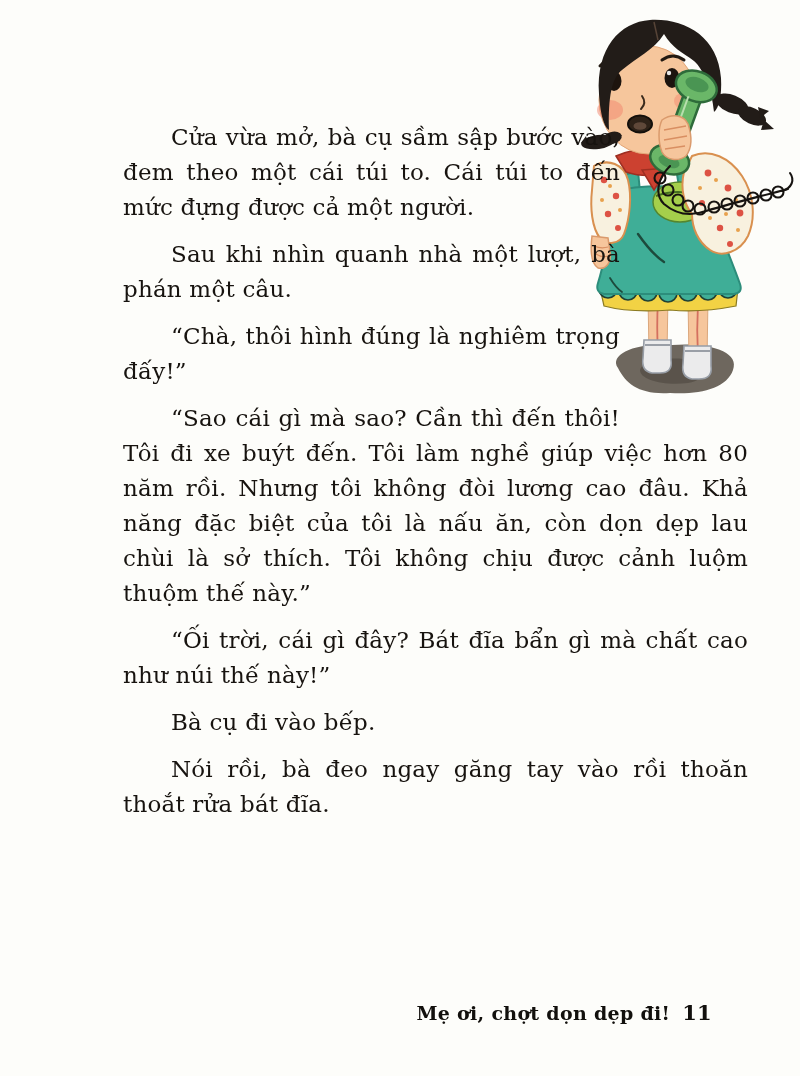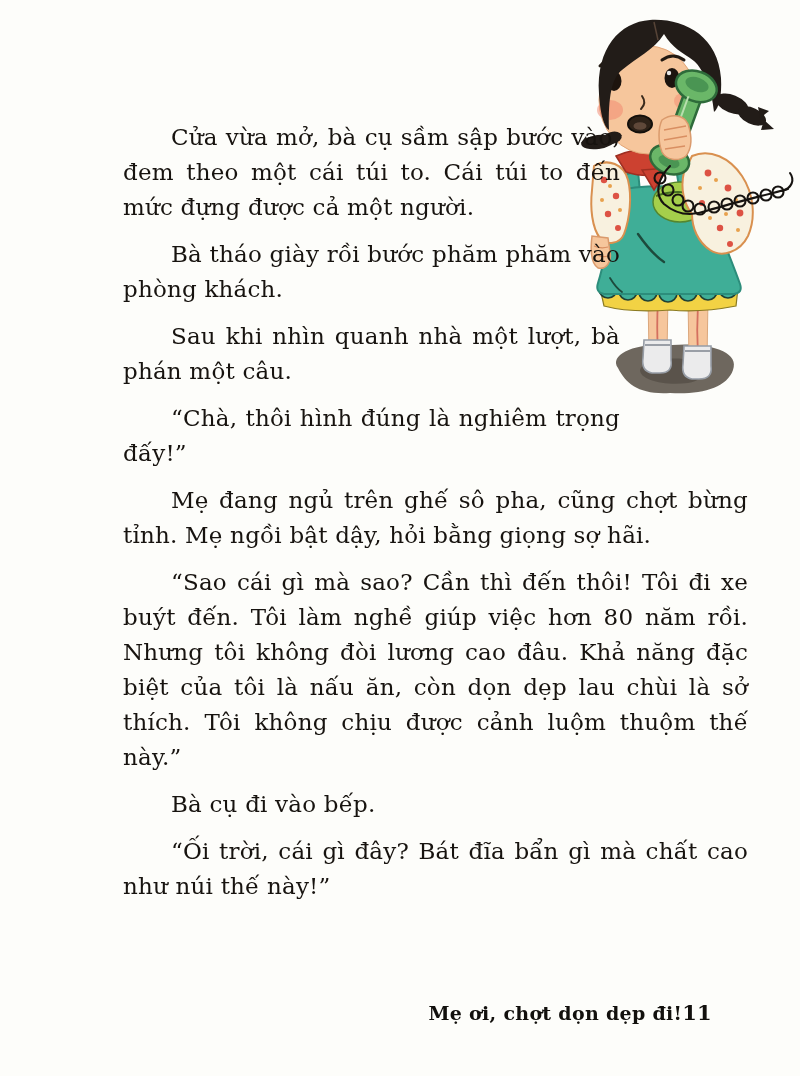--- a/index.html
+++ b/index.html
@@ -17,21 +17,21 @@
     text-align:justify;text-indent:48px;
     letter-spacing:.2px;
   }
   .float-spacer{float:right;width:128px;height:285px;}
   .illustration{position:absolute;left:580px;top:8px;width:220px;height:392px;}
   footer{
     position:absolute;left:87px;top:1000px;width:625px;
     text-align:right;font-weight:bold;font-size:19px;letter-spacing:.3px;
     color:#12100d;
   }
-  footer .pagenum{font-size:21px;margin-left:0;}
+  footer .pagenum{font-size:21px;margin-left:12px;}
 </style>
 </head>
 <body>
 
 <svg class="illustration" viewBox="0 0 220 392" xmlns="http://www.w3.org/2000/svg" aria-hidden="true">
 
   <path opacity="0.9" d="M38,360 C28,346 58,334 92,337 C130,334 160,344 153,362 C147,380 120,387 90,385 C60,387 46,376 38,360 Z" fill="#5e564d"></path>
   <path fill="#463f37" opacity="0.5" d="M60,362 C62,352 90,348 112,352 C130,356 128,372 108,375 C84,378 60,372 60,362 Z"></path>
 
   <g stroke="#dba77c" stroke-width="1" fill="#f6c69c">
@@ -162,24 +162,23 @@
       <circle cx="173" cy="190" r="5.5"></circle>
     <circle cx="186" cy="187" r="5.5"></circle>
       <circle cx="198" cy="184" r="5.5"></circle>
     <path d="M202,183 C212,180 215,172 210,165"></path>
   </g>
 </svg>
 
 <main class="text-block">
   <div class="float-spacer"></div>
   <p>Cửa vừa mở, bà cụ sầm sập bước vào, đem theo một cái túi to. Cái túi to đến mức đựng được cả một người.</p>
-  <p>Bà tháo giày rồi bước phăm phăm vào phòng khách.</p>
   <p>Sau khi nhìn quanh nhà một lượt, bà phán một câu.</p>
   <p>“Chà, thôi hình đúng là nghiêm trọng đấy!”</p>
-  <p>Mẹ đang ngủ trên ghế sô pha, cũng chợt bừng tỉnh. Mẹ ngồi bật dậy, hỏi bằng giọng sợ hãi.</p>
   <p>“Sao cái gì mà sao? Cần thì đến thôi! Tôi đi xe buýt đến. Tôi làm nghề giúp việc hơn 80 năm rồi. Nhưng tôi không đòi lương cao đâu. Khả năng đặc biệt của tôi là nấu ăn, còn dọn dẹp lau chùi là sở thích. Tôi không chịu được cảnh luộm thuộm thế này.”</p>
+  <p>“Ối trời, cái gì đây? Bát đĩa bẩn gì mà chất cao như núi thế này!”</p>
   <p>Bà cụ đi vào bếp.</p>
-  <p>“Ối trời, cái gì đây? Bát đĩa bẩn gì mà chất cao như núi thế này!”</p>
+  <p>Nói rồi, bà đeo ngay găng tay vào rồi thoăn thoắt rửa bát đĩa.</p>
 </main>
 
 <footer>
   <span>Mẹ ơi, chợt dọn dẹp đi!</span><span class="pagenum">11</span>
 </footer>
 
 </body></html>

